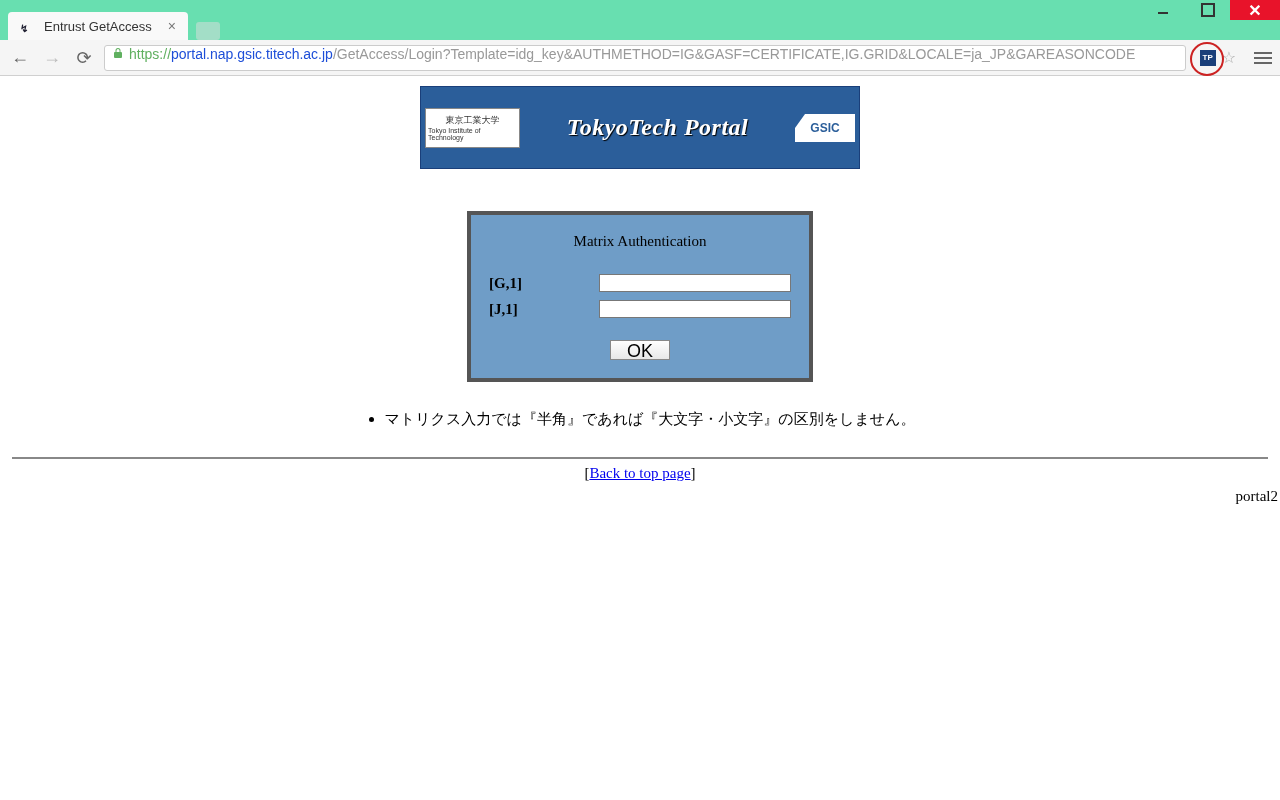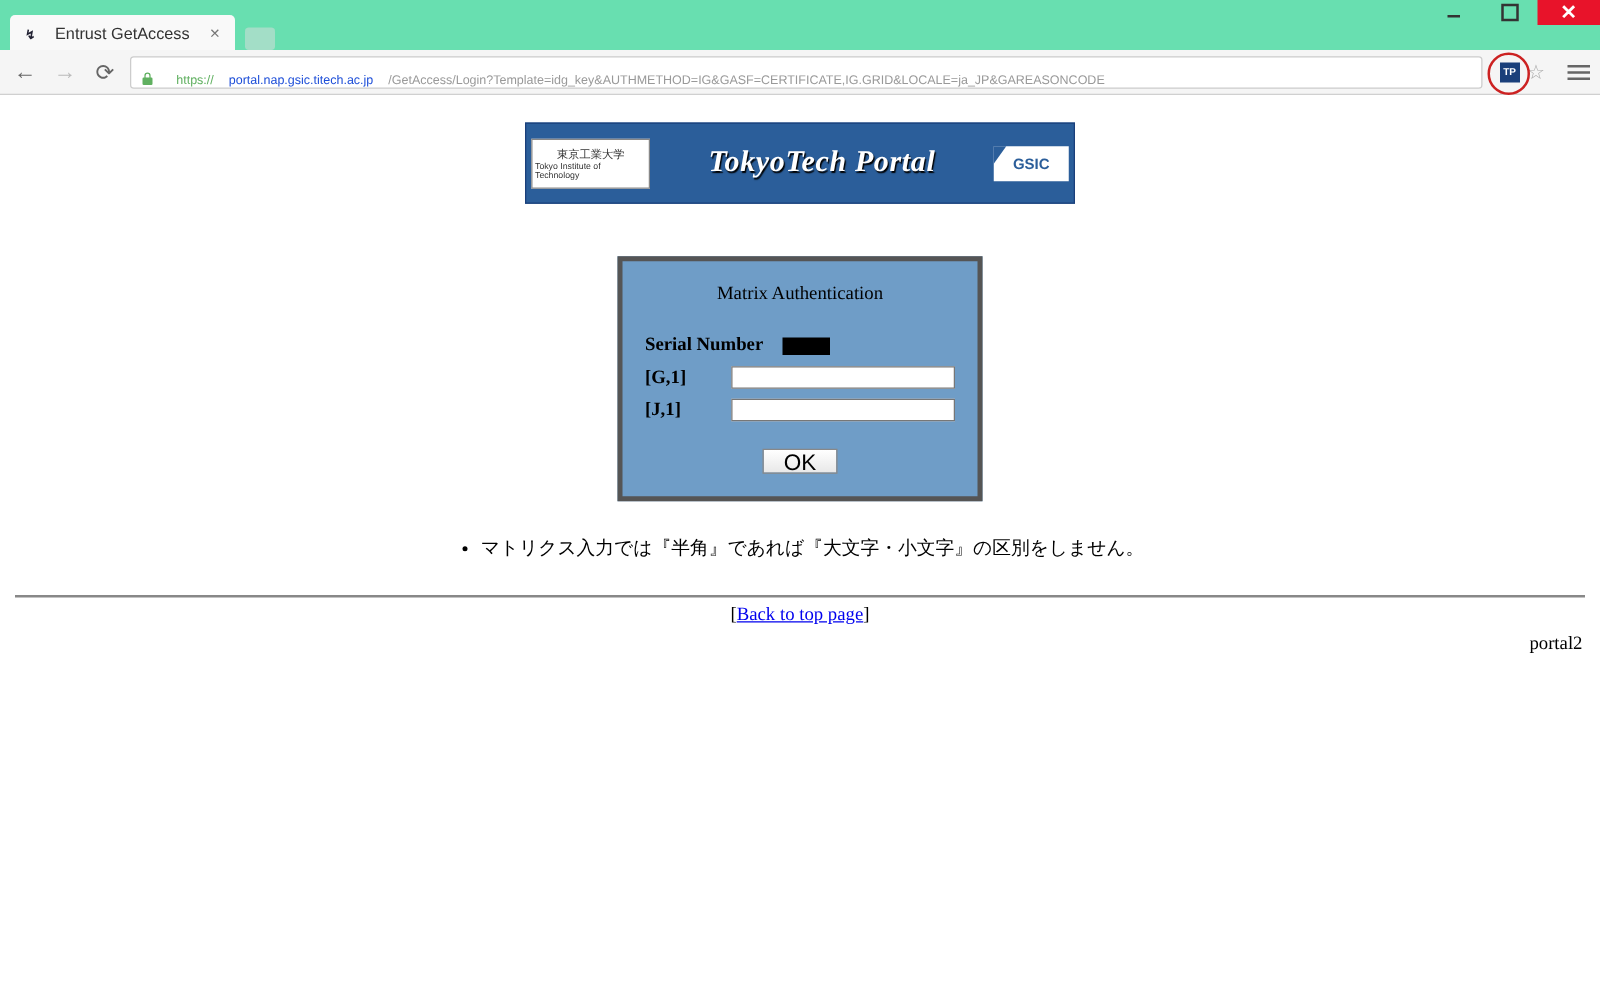--- a/index.html
+++ b/index.html
@@ -16,60 +16,60 @@
   .tab { background: #f9f9f9; height: 28px; display: flex; align-items: center; padding: 0 12px; border-top-left-radius: 4px; border-top-right-radius: 4px; min-width: 180px; position: relative; }
   .tab-favicon { width: 16px; height: 16px; margin-right: 8px; }
   .fav-ga { font-size: 10px; font-weight: bold; color: #223; }
   .tab-title { font-size: 13px; color: #333; flex: 1; }
   .tab-close { font-size: 14px; color: #777; margin-left: 10px; }
   .new-tab { width: 24px; height: 18px; background: #ddd; border-radius: 3px; margin-left: 8px; opacity: 0.5; }
   
   .toolbar { height: 36px; background: #f5f5f5; display: flex; align-items: center; padding: 0 8px; gap: 8px; border-bottom: 1px solid #d0d0d0; }
   .nav-btn { width: 24px; height: 24px; display: flex; align-items: center; justify-content: center; color: #666; font-size: 18px; }
   .nav-btn.disabled { color: #bbb; }
-  .addr-bar { flex: 1; height: 26px; background: #fff; border: 1px solid #ccc; border-radius: 3px; display: flex; align-items: flex-end; padding: 0 6px; font-size: 10px; overflow: hidden; white-space: nowrap; color: #999; gap: 12px; }
+  .addr-bar { flex: 1; height: 26px; background: #fff; border: 1px solid #ccc; border-radius: 3px; display: flex; align-items: flex-start; padding: 0 6px; font-size: 14px; overflow: hidden; white-space: nowrap; color: #999; }
   .lock-icon { width: 14px; margin-right: 4px; display: flex; align-items: center; justify-content: center; }
   .lock-icon svg { width: 12px; height: 14px; fill: #60b060; }
   .url-protocol { color: #60b060; }
   .url-host { color: #1d4ed8; }
   .url-path { color: #999; }
   .ext-area { display: flex; align-items: center; gap: 4px; margin-left: 6px; position: relative; }
   .ext-circle { position: absolute; width: 34px; height: 34px; border: 2px solid #c22; border-radius: 50%; left: -10px; top: -6px; pointer-events:none; }
   .ext-icon { width: 16px; height: 16px; background: #1a3f7a; color: #fff; font-size: 8px; display: flex; align-items: center; justify-content: center; font-weight: bold; }
   .star-icon { color: #aaa; font-size: 16px; margin-left: 2px; }
   .menu-icon { width: 18px; display: flex; flex-direction: column; gap: 3px; margin-left: 10px; }
   .menu-icon span { height: 2px; background: #666; display: block; }
   
   .content { flex: 1; background: #fff; overflow: auto; }
   .page { padding: 10px 0 0 0; }
   
-  .banner { width: 440px; height: 65px; margin: 12px auto; background: #2b5e9a; border: 1px solid #1a3f7a; display: flex; align-items: center; padding: 4px; position: relative; }
+  .banner { width: 440px; height: 83px; margin: 0 auto; background: #2b5e9a; border: 1px solid #1a3f7a; display: flex; align-items: center; padding: 4px; position: relative; }
   .banner-left { width: 95px; height: 40px; background: #fff; border: 1px solid #888; display: flex; flex-direction: column; align-items: center; justify-content: center; font-size: 7px; color: #333; padding: 2px; }
   .banner-left-top { font-size: 9px; }
   .banner-center { flex: 1; text-align: center; }
   .banner-title { font-family: "Times New Roman", serif; font-style: italic; font-weight: bold; font-size: 24px; color: #fff; text-shadow: 1px 1px 1px #000; letter-spacing: 0.5px;}
   .banner-url { font-family: "Times New Roman", serif; font-weight: bold; font-size: 15px; color: #fff; }
   .banner-right { width: 60px; height: 28px; background: #fff; color: #2b5e9a; display: flex; align-items: center; justify-content: center; font-weight: bold; font-size: 12px; position: relative; }
   .banner-right-flag { position: absolute; left: 0; top: 0; width: 0; height: 0; border-top: 14px solid #2b5e9a; border-right: 10px solid transparent; }
   
-  .auth-panel { width: 292px; margin: 42px auto 0 auto; background: #6f9dc7; border: 4px solid #555; padding: 18px 0; font-family: "Times New Roman", serif; font-size: 15px; color: #000; }
+  .auth-panel { width: 346px; margin: 42px auto 0 auto; background: #6f9dc7; border: 4px solid #555; padding: 18px 0; font-family: "Times New Roman", serif; font-size: 15px; color: #000; }
   .auth-title { text-align: center; margin-bottom: 20px; font-size: 15px; }
   .auth-row { display: flex; align-items: center; padding: 4px 18px; }
   .auth-label { width: 110px; font-weight: bold; }
   .serial-box { width: 38px; height: 14px; background: #000; }
   .auth-input { flex: 1; height: 18px; border: 1px solid #777; background: #fff; }
   .ok-btn { display: block; margin: 18px auto 0 auto; width: 60px; height: 20px; background: linear-gradient(#fff,#e8e8e8); border: 1px solid #888; font-size: 18px; font-family: Arial,sans-serif; }
   
   .note-list { margin: 28px auto 0 auto; width: fit-content; font-size: 15px; font-family: "MS PGothic","Hiragino Kaku Gothic Pro",sans-serif; }
   .note-list li { margin-left: 20px; }
   
   .divider { border: none; border-top: 2px solid #888; margin: 28px 12px 6px 12px; }
   .back-link-row { text-align: center; font-size: 15px; color: #000; font-family: "Times New Roman", serif; }
   .back-link { color: #0000ee; text-decoration: underline; }
-  .footer-label { text-align: right; padding-right: 14px; font-size: 15px; font-family: "Times New Roman", serif; margin-top: 6px; }
+  .footer-label { text-align: right; padding-right: 2px; font-size: 15px; font-family: "Times New Roman", serif; margin-top: 6px; }
 </style>
 </head>
 <body>
 
 <div class="window-frame">
   <div class="win-buttons">
     <div class="win-btn min"></div>
     <div class="win-btn max"></div>
     <div class="win-btn close">✕</div>
   </div>
@@ -121,24 +121,20 @@
         </div>
         <div class="banner-right">
           <div class="banner-right-flag"></div>
           <span>GSIC</span>
         </div>
       </div>
 
       <div class="auth-panel">
         <div class="auth-title">Matrix Authentication</div>
         <div class="auth-row">
-          <div class="auth-label">Serial Number</div>
-          <div class="serial-box"></div>
-        </div>
-        <div class="auth-row">
           <div class="auth-label">[G,1]</div>
           <input class="auth-input" type="text" style="">
         </div>
         <div class="auth-row">
           <div class="auth-label">[J,1]</div>
           <input class="auth-input" type="text" style="">
         </div>
         <button class="ok-btn">OK</button>
       </div>
 

